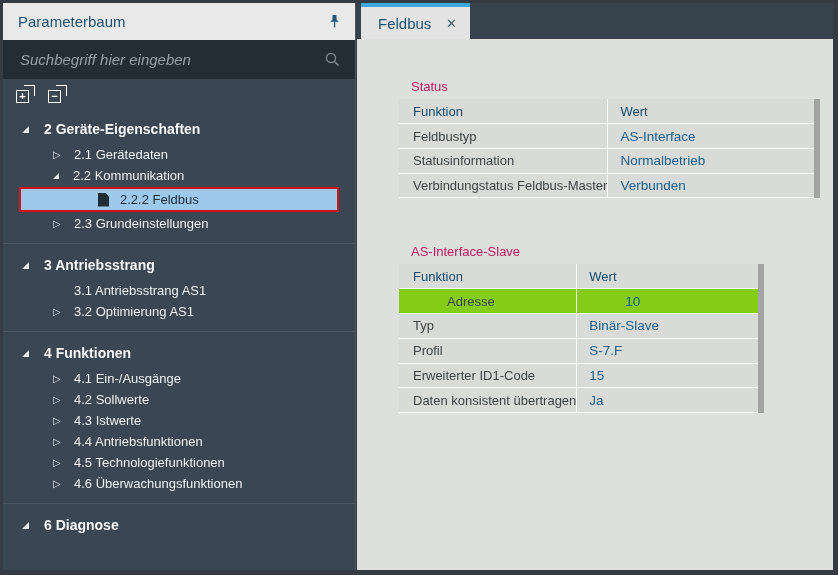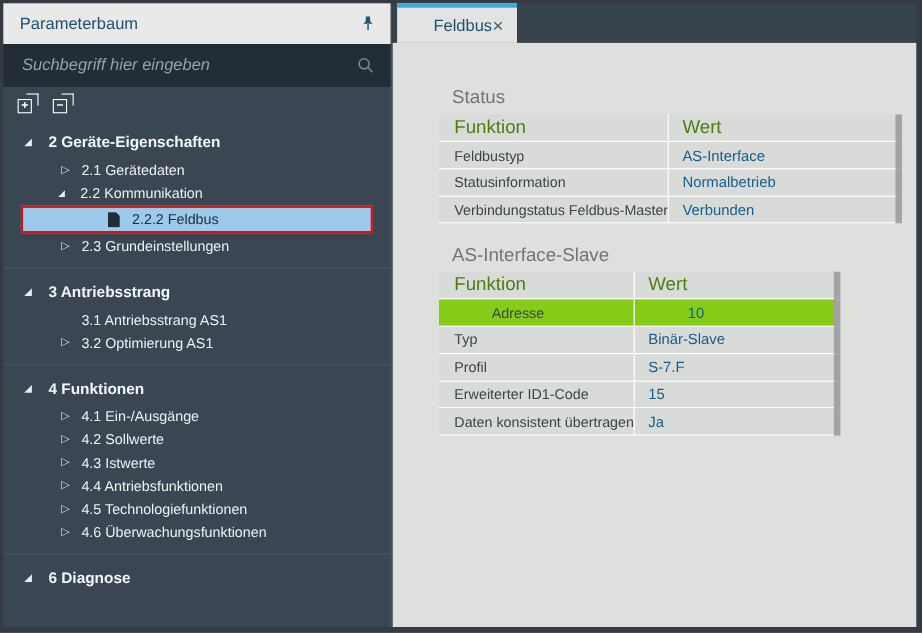--- a/index.html
+++ b/index.html
@@ -44,21 +44,21 @@
     position:absolute; top:0; right:0; width:11px; height:11px;
     border-top:1.5px solid #fff; border-right:1.5px solid #fff;
   }
   .sq-front {
     position:absolute; left:0; bottom:0; width:13px; height:13px;
     border:1.5px solid #fff; background:#3a4651;
     display:flex; align-items:center; justify-content:center;
     color:#fff; font-size:11px; line-height:1; font-weight:bold;
   }
 
-  .sb-tree { flex:1; padding-top:7px; overflow:hidden;text-align:center; }
+  .sb-tree { flex:1; padding-top:7px; overflow:hidden; }
 
   .t-row { display:flex; align-items:center; color:#edf1f3; cursor:pointer; }
   .t-section {
     height:24px; margin-top:9px; margin-bottom:3px;
     padding-left:19px; font-size:14px; font-weight:bold; color:#f5f8fa;
   }
   .t-section:first-child { margin-top:2px; }
   .t-child { height:21px; padding-left:50px; font-size:13px; }
 
   .tri-exp {
@@ -89,36 +89,36 @@
   .main {
     position:absolute; left:357px; top:3px; right:5px; bottom:5px;
     display:flex; flex-direction:column; background:#36424c;
   }
   .tabbar { height:36px; flex:0 0 36px; display:flex; }
   .tab {
     margin-left:4px; width:109px; height:36px;
     background:#e2e3e2; border-top:4px solid #3da8de;
     display:flex; align-items:center; padding:0 13px 0 17px; cursor:pointer;
   }
-  .tab-label { flex:1; color:#1b5170; font-size:15px;margin-left:16px; }
+  .tab-label { flex:1; color:#1b5170; font-size:15px; }
   .tab-close { color:#44606e; font-size:13px; line-height:1; cursor:pointer; }
 
   .content { flex:1; background:#dee0de; padding:40px 0 0 42px; }
-  .sec-title { color:#737373; font-size:17px; margin:0 0 5px 12px; font-weight:normal; }
-  .sec-gap { margin-top:19px; }
+  .sec-title { color:#be185d; font-size:13px; margin:0 0 5px 12px; font-weight:normal; }
+  .sec-gap { margin-top:46px; }
 
   table.ptable { border-collapse:collapse; table-layout:fixed; }
   .ptable td {
     height:24.7px; background:#d8dbd8;
     border-bottom:1px solid #fff; font-size:13px;
     overflow:hidden; white-space:nowrap;
   }
   .ptable td.c-label { padding-left:14px; color:#3e4446; border-right:1px solid #fff; }
   .ptable td.c-value { padding-left:12px; color:#135e8c; font-size:13.5px; border-right:6px solid #a3a3a3; }
-  .ptable tr.hdr td { color:#4d7c0f; font-size:17px; }
+  .ptable tr.hdr td { color:#0c4a6e; font-size:13px; }
   .ptable tr.hl td { background:#84cc16;padding-left:48px; }
 
   .t1 .c-label { width:204px; } .t1 .c-value { width:209px; }
   .t2 .c-label { width:173px; } .t2 .c-value { width:184px; }
 </style>
 </head>
 <body>
 
 <div class="window">
 

